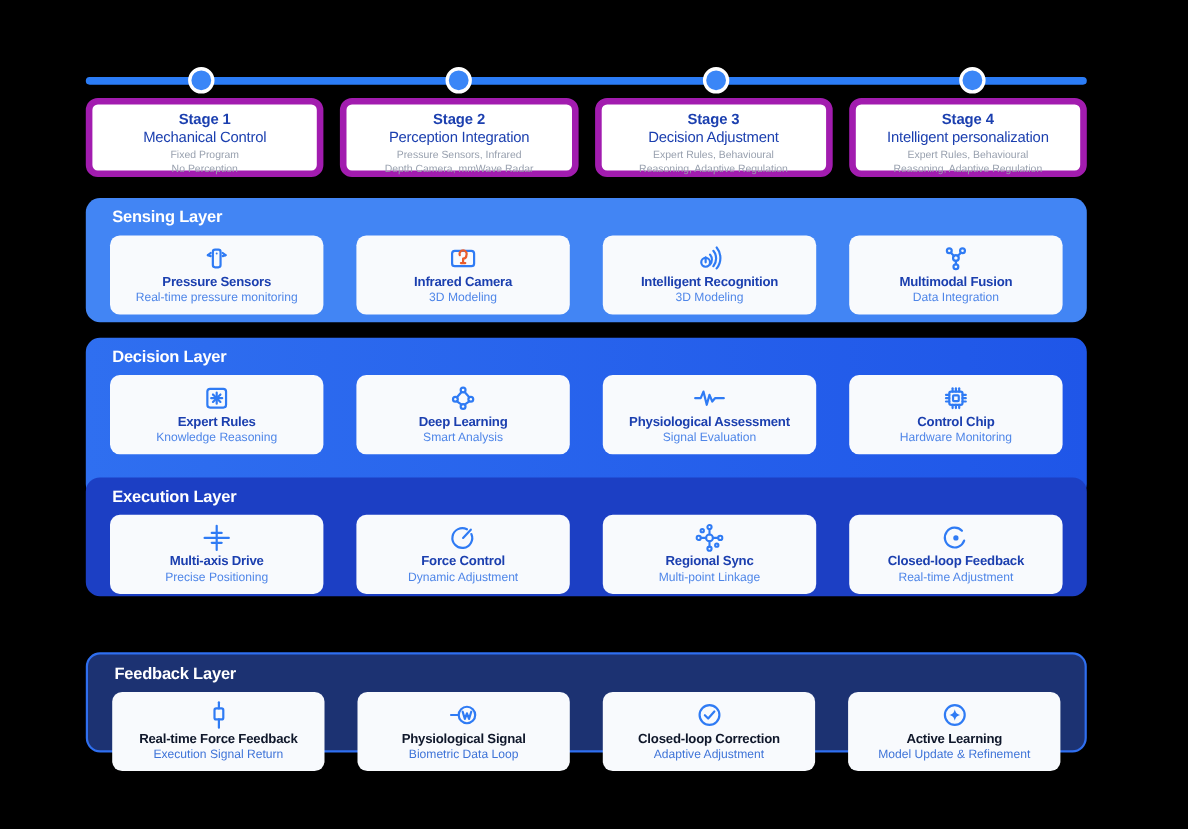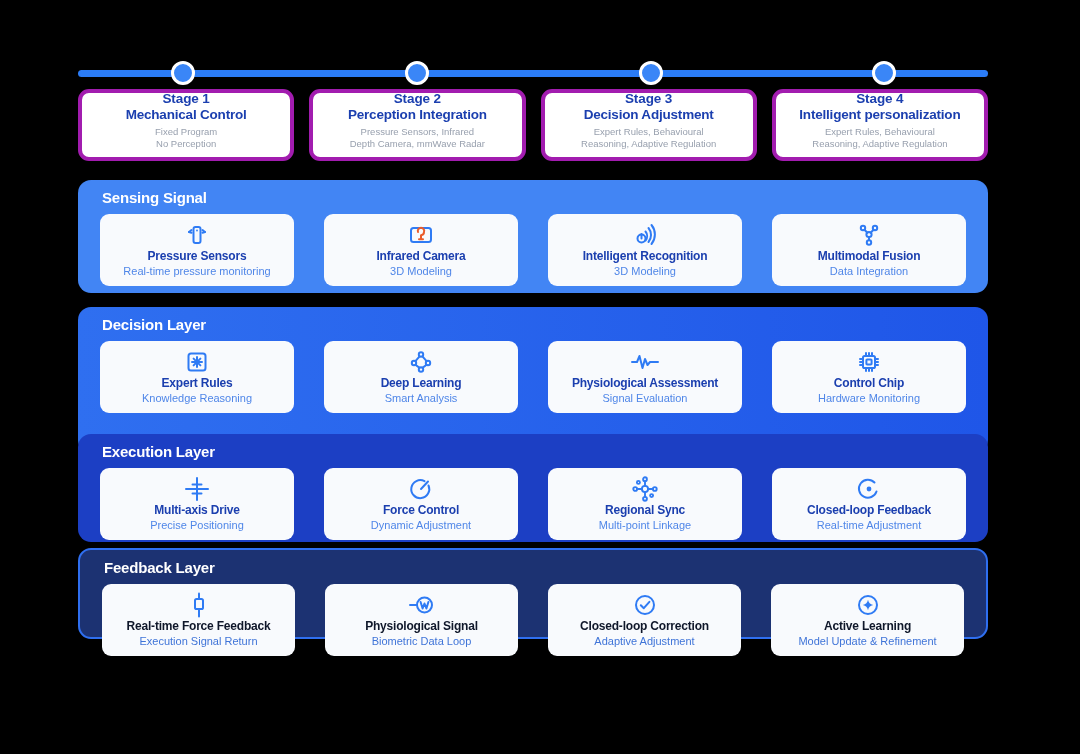--- a/index.html
+++ b/index.html
@@ -51,38 +51,38 @@
     left: 78px;
     top: 89px;
     width: 910px;
     height: 72px;
     display: flex;
     gap: 15px;
   }
   .stage-card {
     flex: 1 1 0;
     background: #ffffff;
-    border: 4px solid #a21caf;
+    border: 6px solid #a21caf;
     border-radius: 11px;
     display: flex;
     flex-direction: column;
     align-items: center;
-    justify-content: flex-end;
+    justify-content: space-between;
     padding: 6px 6px 7px;
   }
   .stage-num {
     font-size: 13.5px;
     font-weight: bold;
     color: #1b3faf;
     line-height: 16px;
     letter-spacing: -0.1px;
   }
   .stage-title {
     font-size: 13.5px;
-    font-weight: bold;
+    font-weight: normal;
     color: #1b3faf;
     line-height: 16px;
     letter-spacing: -0.2px;
     white-space: nowrap;
   }
   .stage-desc {
     font-size: 9.5px;
     color: #98a0ae;
     line-height: 12px;
     text-align: center;
@@ -200,21 +200,21 @@
       <div class="stage-num">Stage 4</div>
       <div class="stage-title">Intelligent personalization</div>
       <div class="stage-desc">
         <span>Expert Rules, Behavioural</span><br>
         <span>Reasoning, Adaptive Regulation</span>
       </div>
     </div>
   </div>
 
   <div class="layer layer-sensing" style="top:180px; height:113px;">
-    <div class="layer-title">Sensing Signal</div>
+    <div class="layer-title">Sensing Layer</div>
     <div class="layer-cards">
 
       <div class="item-card">
         <div class="item-icon">
           <svg width="24" height="24" viewBox="0 0 24 24" fill="none" stroke="#2f7bf4" stroke-width="2" stroke-linecap="round" stroke-linejoin="round">
             <rect x="8.5" y="4" width="7" height="16" rx="2"></rect>
               <circle cx="12" cy="7.5" r="0.9" fill="#2f7bf4" stroke="none"></circle>
             <path d="M6.5 7 L4 9"></path>
               <path d="M4 9 L6.5 9.8"></path>
             <path d="M17.5 7 L20 9"></path>
@@ -393,21 +393,21 @@
             <path d="M17.5 5.5 A9 9 0 1 0 19.5 14.5"></path>
             <circle cx="12" cy="12" r="2.4" fill="#2f7bf4" stroke="none"></circle>
           </svg>
         </div>
         <div class="item-title">Closed-loop Feedback</div>
         <div class="item-sub">Real-time Adjustment</div>
       </div>
     </div>
   </div>
 
-  <div class="layer layer-feedback" style="top:548px; height:91px;">
+  <div class="layer layer-feedback" style="top:593px; height:91px;">
     <div class="layer-title">Feedback Layer</div>
     <div class="layer-cards">
 
       <div class="item-card">
         <div class="item-icon">
           <svg width="24" height="26" viewBox="0 0 24 26" fill="none" stroke="#2f7bf4" stroke-width="2" stroke-linecap="round">
             <rect x="8" y="7" width="8" height="10" rx="1.6"></rect>
             <path d="M12 1.5 V7"></path>
               <path d="M12 17 V24.5"></path>
           </svg>

